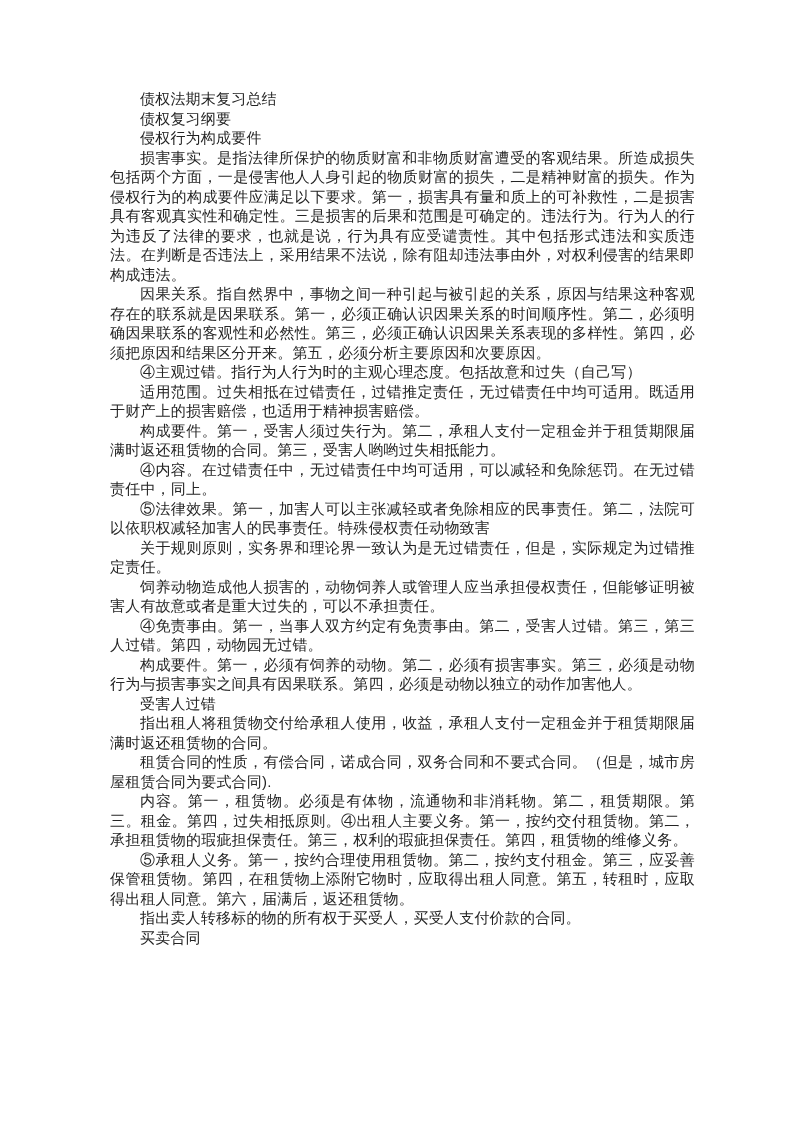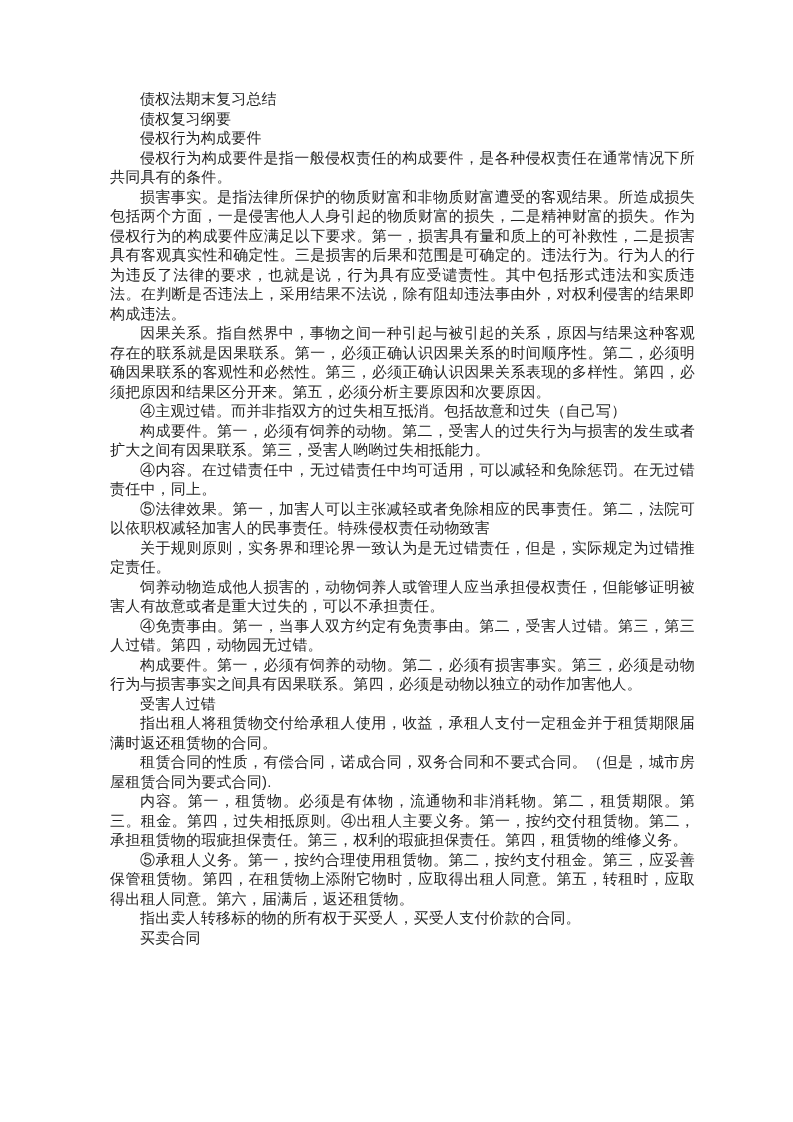--- a/index.html
+++ b/index.html
@@ -47,25 +47,25 @@
 </style>
 </head>
 <body>
 
 <div class="page" style="background: rgb(255, 255, 255);">
   <div class="content" style="color: rgb(36, 36, 36);">
 
   <p class="para">债权法期末复习总结</p>
       <p class="para">债权复习纲要</p>
       <p class="para">侵权行为构成要件</p>
-      <p class="para">侵权行为构成要件是指一般侵权责任的构成要件，是各种侵权责任在通常情况下所共同具有的条件。</p>
       <p class="para">损害事实。是指法律所保护的物质财富和非物质财富遭受的客观结果。所造成损失包括两个方面，一是侵害他人人身引起的物质财富的损失，二是精神财富的损失。作为侵权行为的构成要件应满足以下要求。第一，损害具有量和质上的可补救性，二是损害具有客观真实性和确定性。三是损害的后果和范围是可确定的。违法行为。行为人的行为违反了法律的要求，也就是说，行为具有应受谴责性。其中包括形式违法和实质违法。在判断是否违法上，采用结果不法说，除有阻却违法事由外，对权利侵害的结果即构成违法。</p>
       <p class="para">因果关系。指自然界中，事物之间一种引起与被引起的关系，原因与结果这种客观存在的联系就是因果联系。第一，必须正确认识因果关系的时间顺序性。第二，必须明确因果联系的客观性和必然性。第三，必须正确认识因果关系表现的多样性。第四，必须把原因和结果区分开来。第五，必须分析主要原因和次要原因。</p>
-      <p class="para">④主观过错。而并非指双方的过失相互抵消。包括故意和过失（自己写）</p>
-      <p class="para">构成要件。第一，必须有饲养的动物。第二，受害人的过失行为与损害的发生或者扩大之间有因果联系。第三，受害人哟哟过失相抵能力。</p>
+      <p class="para">④主观过错。指行为人行为时的主观心理态度。包括故意和过失（自己写）</p>
+      <p class="para">适用范围。过失相抵在过错责任，过错推定责任，无过错责任中均可适用。既适用于财产上的损害赔偿，也适用于精神损害赔偿。</p>
+      <p class="para">构成要件。第一，受害人须过失行为。第二，承租人支付一定租金并于租赁期限届满时返还租赁物的合同。第三，受害人哟哟过失相抵能力。</p>
       <p class="para">④内容。在过错责任中，无过错责任中均可适用，可以减轻和免除惩罚。在无过错责任中，同上。</p>
       <p class="para">⑤法律效果。第一，加害人可以主张减轻或者免除相应的民事责任。第二，法院可以依职权减轻加害人的民事责任。特殊侵权责任动物致害</p>
       <p class="para">关于规则原则，实务界和理论界一致认为是无过错责任，但是，实际规定为过错推定责任。</p>
       <p class="para">饲养动物造成他人损害的，动物饲养人或管理人应当承担侵权责任，但能够证明被害人有故意或者是重大过失的，可以不承担责任。</p>
       <p class="para">④免责事由。第一，当事人双方约定有免责事由。第二，受害人过错。第三，第三人过错。第四，动物园无过错。</p>
       <p class="para">构成要件。第一，必须有饲养的动物。第二，必须有损害事实。第三，必须是动物行为与损害事实之间具有因果联系。第四，必须是动物以独立的动作加害他人。</p>
       <p class="para">受害人过错</p>
       <p class="para">指出租人将租赁物交付给承租人使用，收益，承租人支付一定租金并于租赁期限届满时返还租赁物的合同。</p>
       <p class="para">租赁合同的性质，有偿合同，诺成合同，双务合同和不要式合同。（但是，城市房屋租赁合同为要式合同).</p>
       <p class="para">内容。第一，租赁物。必须是有体物，流通物和非消耗物。第二，租赁期限。第三。租金。第四，过失相抵原则。④出租人主要义务。第一，按约交付租赁物。第二，承担租赁物的瑕疵担保责任。第三，权利的瑕疵担保责任。第四，租赁物的维修义务。</p>

